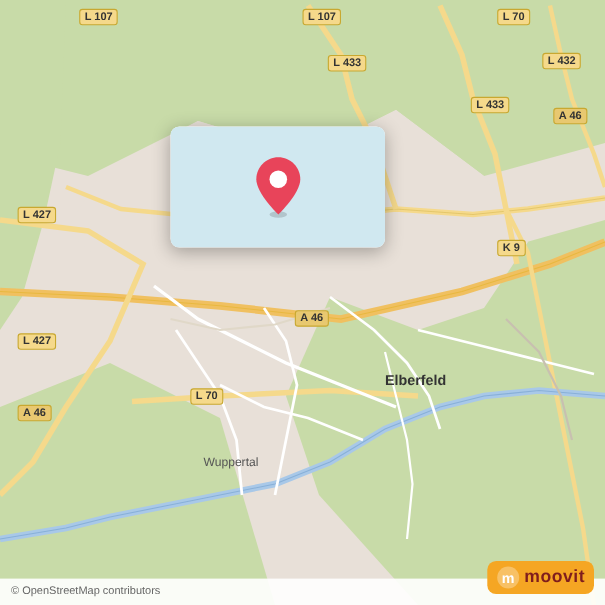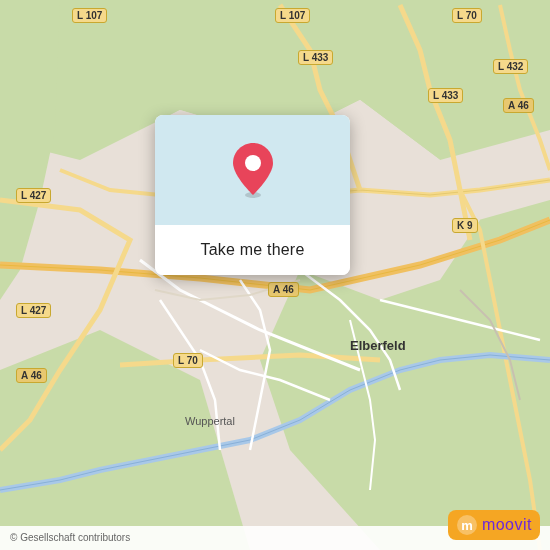--- a/index.html
+++ b/index.html
@@ -144,22 +144,22 @@
       border-radius: 8px;
       padding: 4px 8px;
       display: flex;
       align-items: center;
       gap: 4px;
       z-index: 11;
     }
 
     .moovit-text {
       font-size: 16px;
-      font-weight: normal;
-      color: #6d28d9;
+      font-weight: bold;
+      color: #7f1d1d;
       letter-spacing: 0.5px;
     }
 
     
     .road-label {
       position: absolute;
       background: #f5d98b;
       border: 1px solid #c8a830;
       border-radius: 3px;
       font-size: 10px;
@@ -242,21 +242,21 @@
 
       <path d="M 155,290 L 200,300 L 250,295 L 300,280" stroke="#e0d8c8" stroke-width="2" fill="none"></path>
     </svg>
   </div>
 
   <div class="road-label" style="top:8px;left:72px;">L 107</div>
   <div class="road-label" style="top:8px;left:275px;">L 107</div>
   <div class="road-label" style="top:8px;left:452px;">L 70</div>
   <div class="road-label" style="top:50px;left:298px;">L 433</div>
   <div class="road-label" style="top:88px;left:428px;">L 433</div>
-  <div class="road-label" style="top:48px;left:493px;margin-top:11px;">L 432</div>
+  <div class="road-label" style="top:48px;left:493px;">L 432</div>
   <div class="road-label" style="top:98px;left:503px;background:#e8c870;">A 46</div>
   <div class="road-label" style="top:182px;left:320px;">70</div>
   <div class="road-label" style="top:188px;left:16px;">L 427</div>
   <div class="road-label" style="top:218px;left:452px;">K 9</div>
   <div class="road-label" style="top:303px;left:16px;">L 427</div>
   <div class="road-label" style="top:368px;left:16px;background:#e8c870;">A 46</div>
   <div class="road-label" style="top:353px;left:173px;">L 70</div>
   <div class="road-label" style="top:282px;left:268px;background:#e8c870;">A 46</div>
 
   <div class="wuppertal-label">Elberfeld</div>
@@ -264,27 +264,24 @@
 
   <div class="popup-card">
     <div class="popup-top">
 
       <svg width="48" height="58" viewBox="0 0 48 58">
         <ellipse cx="24" cy="54" rx="8" ry="3" fill="rgba(0,0,0,0.15)"></ellipse>
         <path d="M24 2 C13 2 4 11 4 22 C4 35 24 54 24 54 C24 54 44 35 44 22 C44 11 35 2 24 2Z" fill="#e8445a"></path>
         <circle cx="24" cy="22" r="8" fill="white"></circle>
       </svg>
     </div>
-    <div class="popup-button-area">
-      <button class="take-me-there-btn">Take me there</button>
-    </div>
   </div>
 
   <div class="bottom-bar">
-    <div class="attribution-text">© Gesellschaft contributors</div>
+    <div class="attribution-text">© OpenStreetMap contributors</div>
   </div>
 
   <div class="moovit-logo">
     <svg width="22" height="22" viewBox="0 0 22 22">
       <circle cx="11" cy="11" r="10" fill="white" opacity="0.3"></circle>
       <text x="11" y="16" text-anchor="middle" font-size="13" font-weight="bold" fill="white">m</text>
     </svg>
     <span class="moovit-text">moovit</span>
   </div>
 </div>

